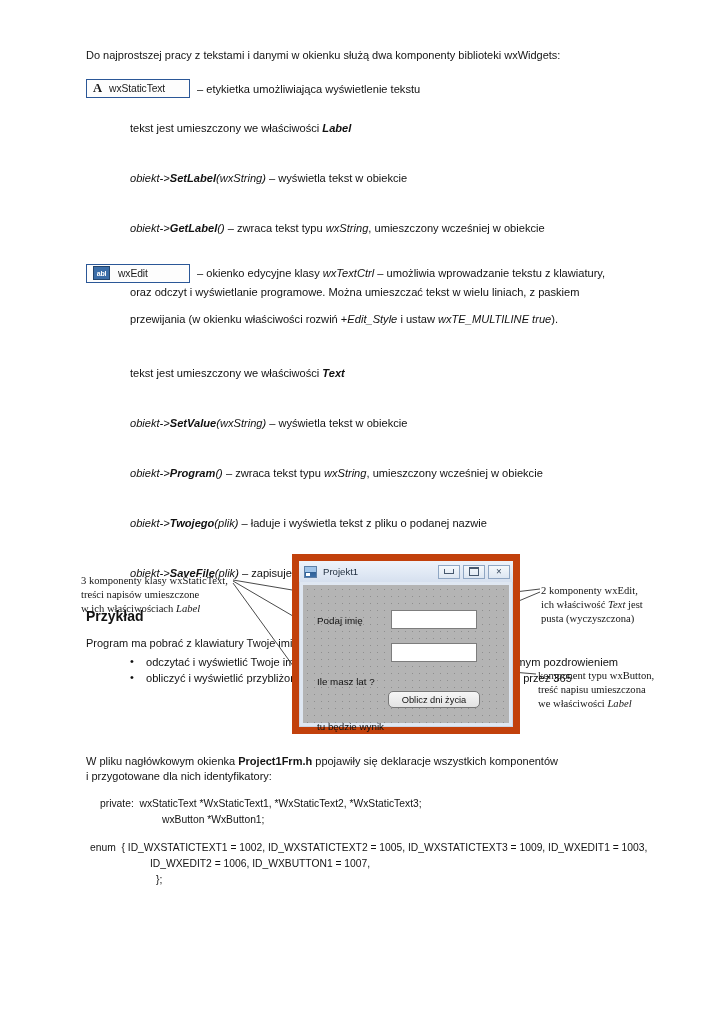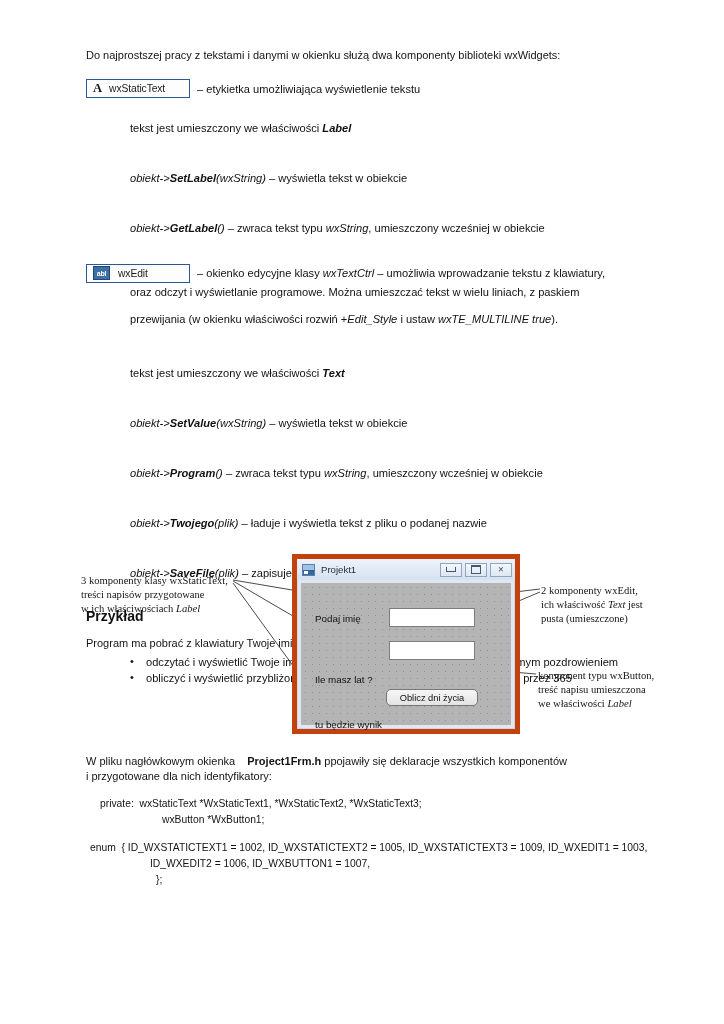--- a/index.html
+++ b/index.html
@@ -86,21 +86,21 @@
   .hang {
     margin-left: 44px;
     font-size: 11.1px;
     line-height: 1.42;
   }
   .badge-block {
     position: relative;
   }
 
   i.it { font-style: italic; }
-  b.bd { font-weight: bold; margin-left: 9px; }
+  b.bd { font-weight: bold; }
   .bi { font-weight: bold; font-style: italic; }
 
   h3.heading {
     margin: 0;
     font-size: 14px;
     font-weight: bold;
     color: #111;
   }
   ul.bullets {
     margin: 2px 0 0 0;
@@ -146,21 +146,21 @@
   .annot-r1 { left: 541px; top: 36px; }
   .annot-r2 { left: 538px; top: 121px; }
 
   .mockwin {
     position: absolute;
     left: 292px;
     top: 6px;
     width: 228px;
     height: 180px;
     background: #dfe7f2;
-    border: 5px solid #c2410c;
+    border: 7px solid #c2410c;
     box-shadow: 0 0 0 1px #ccd7e6 inset;
     box-sizing: border-box;
   }
   .mw-title {
     height: 21px;
     display: flex;
     align-items: center;
     padding: 0 3px 0 5px;
     background: linear-gradient(to bottom, #eef3fa 0%, #e2eaf5 50%, #d6e0ef 100%);
     box-sizing: border-box;
@@ -334,28 +334,28 @@
 
         <path d="M540,41 L448,52"></path>
         <path d="M540,44 L450,82"></path>
 
         <path d="M536,126 L452,119"></path>
       </g>
     </svg>
 
     <div class="annot annot-left">
       <div>3 komponenty klasy wxStaticText,</div>
-      <div>treści napisów przygotowane</div>
+      <div>treści napisów umieszczone</div>
       <div><span>w ich właściwościach </span><i class="it">Label</i></div>
     </div>
 
     <div class="annot annot-r1">
       <div>2 komponenty wxEdit,</div>
       <div><span>ich właściwość </span><i class="it">Text</i><span> jest</span></div>
-      <div>pusta (umieszczone)</div>
+      <div>pusta (wyczyszczona)</div>
     </div>
 
     <div class="annot annot-r2">
       <div>komponent typu wxButton,</div>
       <div>treść napisu umieszczona</div>
       <div><span>we właściwości </span><i class="it">Label</i></div>
     </div>
 
     <div class="mockwin">
       <div class="mw-title">

